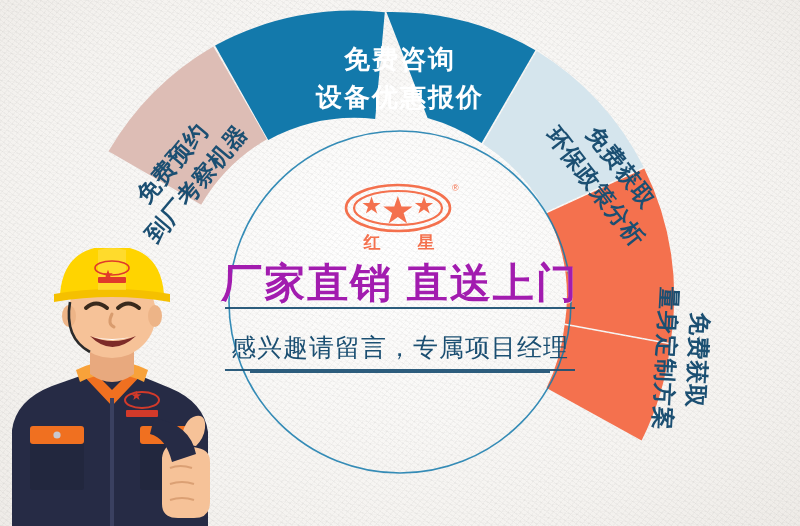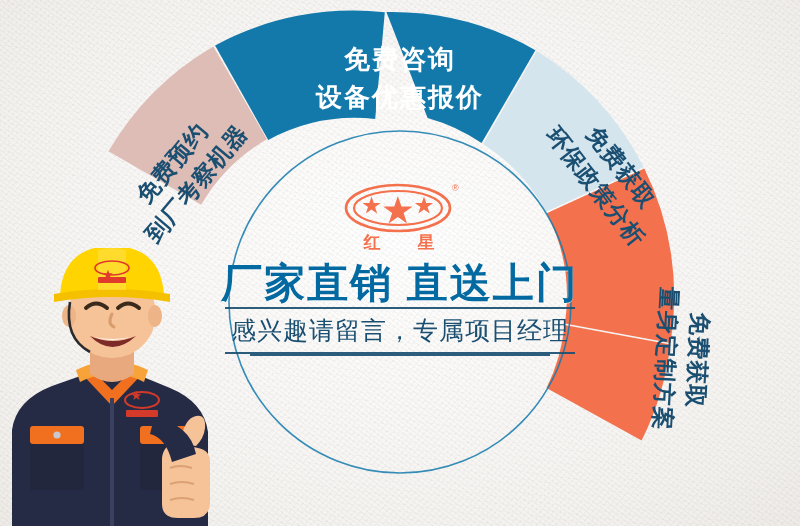--- a/index.html
+++ b/index.html
@@ -60,34 +60,34 @@
     width: 124px;
     height: 76px;
     margin: 0 auto 6px auto;
   }
   #logo-svg { display: block; width: 124px; height: 76px; }
 
   #headline {
     font-size: 41px;
     line-height: 1.05;
     font-weight: bold;
-    color: #0369a1;
+    color: #a21caf;
     letter-spacing: 2px;
     white-space: nowrap;
     margin: 4px 0 2px 0;
     text-shadow: 0 1px 0 rgba(255,255,255,0.6);
   }
 
   .sub-line {
     font-size: 25px;
     line-height: 1.35;
     color: #1b4f72;
     letter-spacing: 1px;
     white-space: nowrap;
-    padding: 5px 0 4px 0;
+    padding: 22px 0 4px 0;
   }
   .rule {
     height: 2px;
     background: #1b4f72;
     width: 350px;
     margin: 0 auto;
     opacity: 0.92;
   }
   .rule-short { width: 300px; }
 

